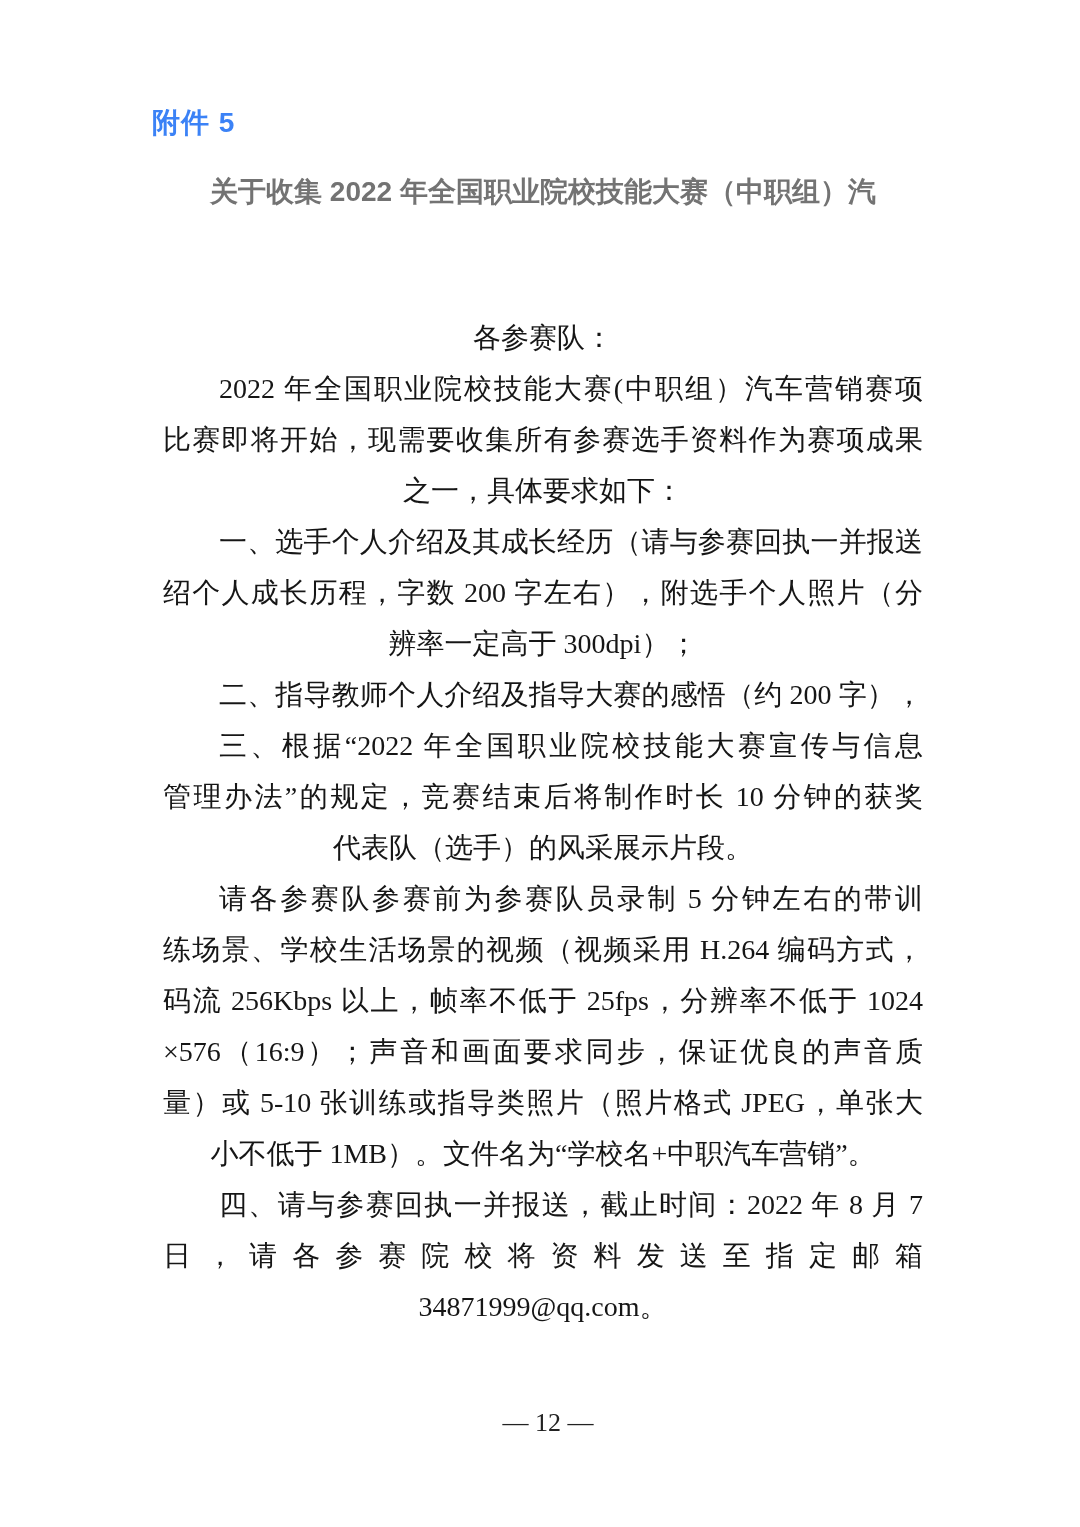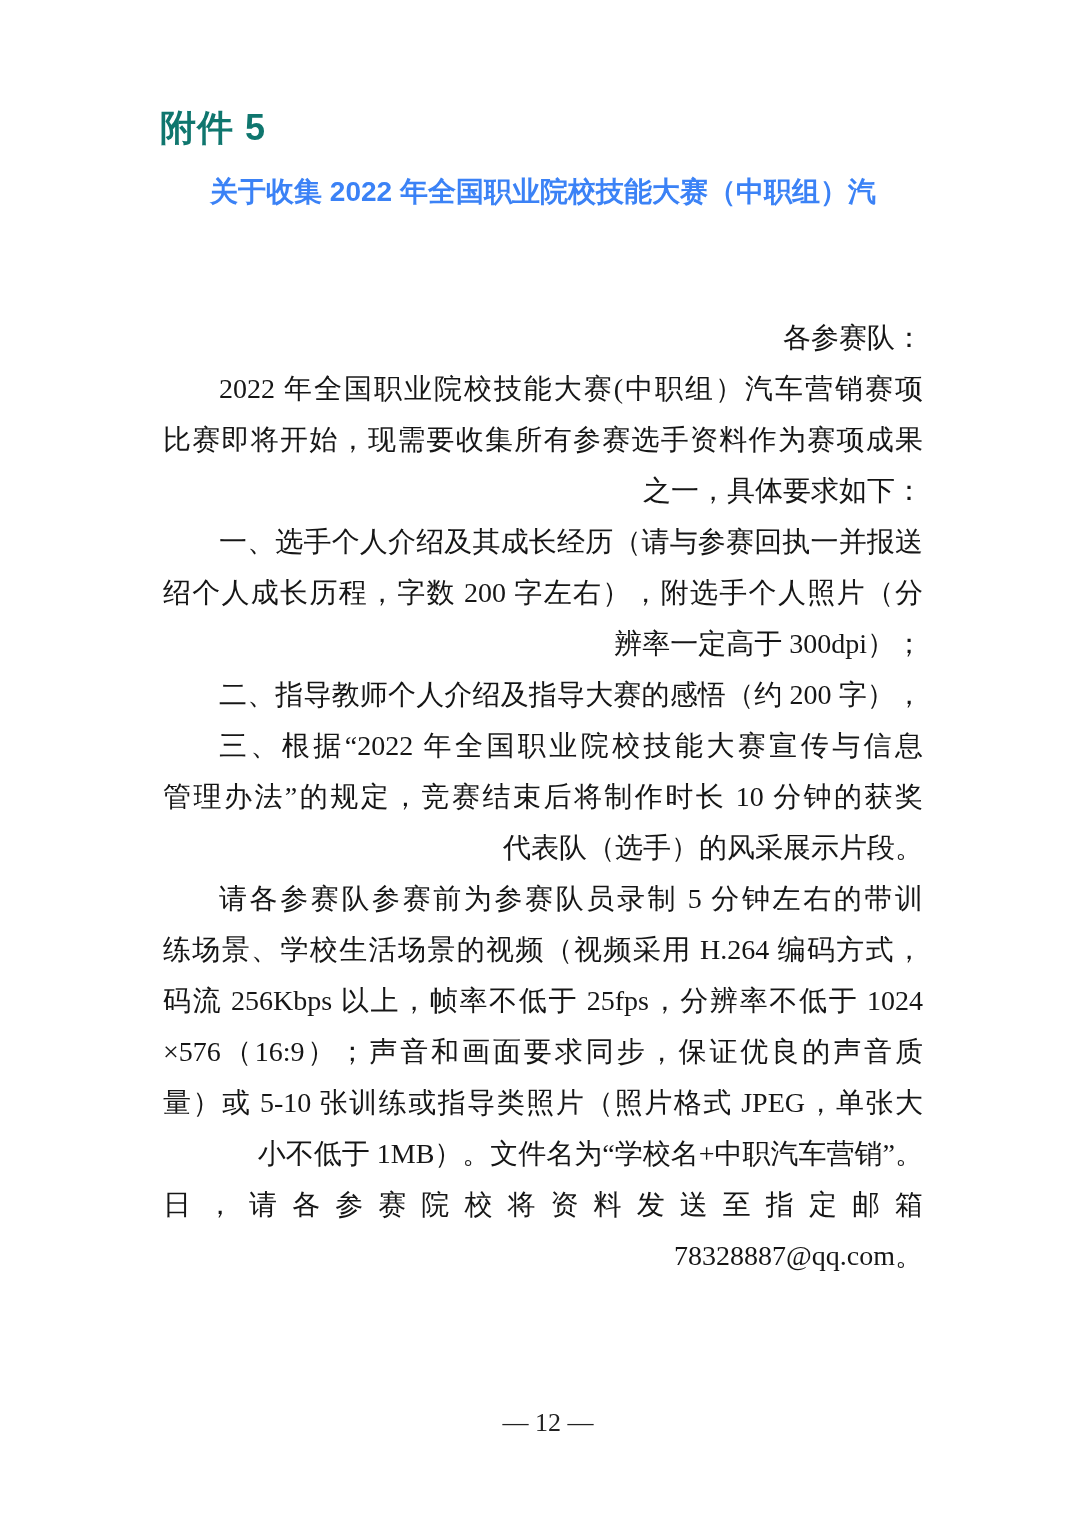--- a/index.html
+++ b/index.html
@@ -11,53 +11,53 @@
     position: relative;
     width: 1080px;
     height: 1527px;
     background: #ffffff;
     color: #1a1a1a;
     overflow: hidden;
   }
   .attachment-label {
     position: absolute;
     top: 104px;
-    left: 160px;
+    left: 152px;
     font-family: "Liberation Sans", "DejaVu Sans", sans-serif;
     font-weight: bold;
-    font-size: 36px;
+    font-size: 28px;
     letter-spacing: 1px;
-    color: #0f766e;
+    color: #3b82f6;
   }
   .doc-title {
     position: absolute;
     top: 166px;
     left: 163px;
     width: 760px;
     text-align: center;
     font-family: "Liberation Sans", "DejaVu Sans", sans-serif;
     font-weight: bold;
     font-size: 28px;
     line-height: 52px;
-    color: #3b82f6;
+    color: #737373;
   }
   .doc-body {
     position: absolute;
     top: 312px;
     left: 163px;
     width: 760px;
     font-family: "Liberation Serif", "DejaVu Serif", serif;
     font-size: 28px;
     line-height: 51px;
     color: #161616;
   }
   .line {
     height: 51px;
     white-space: nowrap;
-    text-align: right;
+    text-align: center;
   }
   .line.fill {
     white-space: normal;
     text-align: justify;
     text-align-last: justify;
     text-justify: inter-character;
   }
   .line.indent {
     text-indent: 2em;
   }
@@ -94,19 +94,20 @@
     <div class="line indent fill">二、指导教师个人介绍及指导大赛的感悟（约 200 字），</div>
     <div class="line indent fill">三、根据“2022 年全国职业院校技能大赛宣传与信息</div>
     <div class="line fill">管理办法”的规定，竞赛结束后将制作时长 10 分钟的获奖</div>
     <div class="line">代表队（选手）的风采展示片段。</div>
     <div class="line indent fill">请各参赛队参赛前为参赛队员录制 5 分钟左右的带训</div>
     <div class="line fill">练场景、学校生活场景的视频（视频采用 H.264 编码方式，</div>
     <div class="line fill">码流 256Kbps 以上，帧率不低于 25fps，分辨率不低于 1024</div>
     <div class="line fill">×576（16:9）；声音和画面要求同步，保证优良的声音质</div>
     <div class="line fill">量）或 5-10 张训练或指导类照片（照片格式 JPEG，单张大</div>
     <div class="line">小不低于 1MB）。文件名为“学校名+中职汽车营销”。</div>
+    <div class="line indent fill">四、请与参赛回执一并报送，截止时间：2022 年 8 月 7</div>
     <div class="line fill">日，请各参赛院校将资料发送至指定邮箱</div>
-    <div class="line">78328887@qq.com。</div>
+    <div class="line">34871999@qq.com。</div>
   </div>
 
   <div class="footer">— 12 —</div>
 
 </div>
 
 </body></html>

